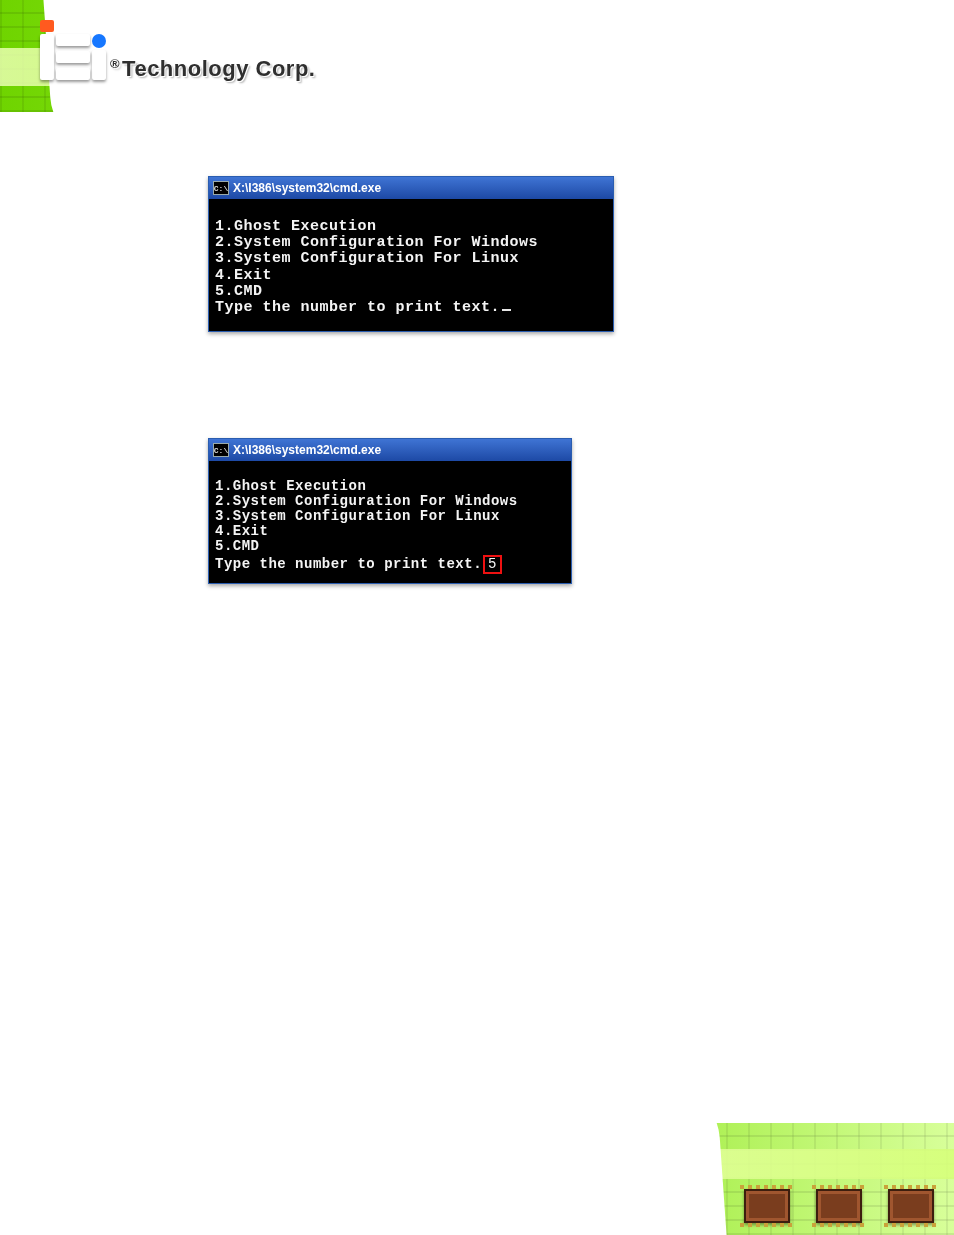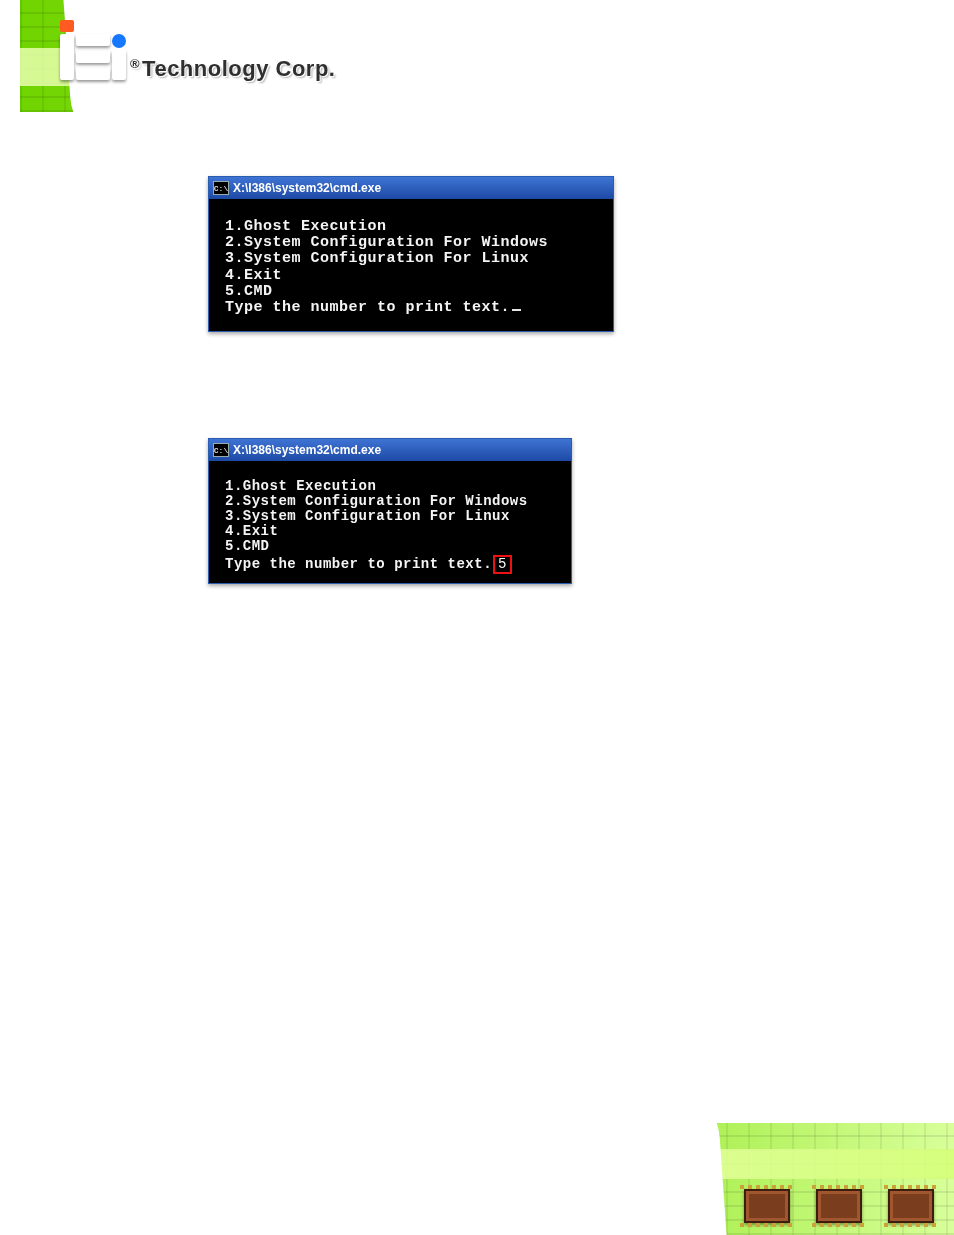--- a/index.html
+++ b/index.html
@@ -12,21 +12,20 @@
     overflow: hidden;
   }
 
   
   .top-banner {
     position: absolute;
     top: 0; left: 0;
     width: 770px; height: 112px;
     background: linear-gradient(90deg, #6fd400 0%, #8fe520 40%, #a7ee4a 70%, #ffffff 100%);
     overflow: hidden;
-    margin-left: 20px;
   }
   .pcb-lines {
     position: absolute; inset: 0;
     background:
       repeating-linear-gradient(0deg, rgba(0,0,0,0.15) 0 2px, transparent 2px 14px),
       repeating-linear-gradient(90deg, rgba(0,0,0,0.12) 0 2px, transparent 2px 22px);
     mix-blend-mode: multiply;
     opacity: 0.6;
   }
   .banner-lightstripe {
@@ -102,21 +101,21 @@
     color:#fff; font-size:12px; font-weight:bold;
     font-family: Tahoma, Arial, sans-serif;
   }
   .cmd-icon {
     width:16px; height:14px; margin-right:4px;
     display:inline-flex; align-items:center; justify-content:center;
     background:#000; border:1px solid #9aa; font-size:8px; color:#ddd;
     font-family:"Courier New",monospace;
   }
   .cmd-body {
-    padding: 26px 6px 14px 16px;
+    padding: 26px 6px 14px 6px;
     font-size: 15px;
     line-height: 1.08;
     letter-spacing: 0.5px;
     white-space: pre;
   }
   .cmd-body .bold { font-weight:bold; color:#f4f4f4; }
   .redbox {
     display:inline-block;
     color:#f4f4f4;
     border:2px solid #e11;

